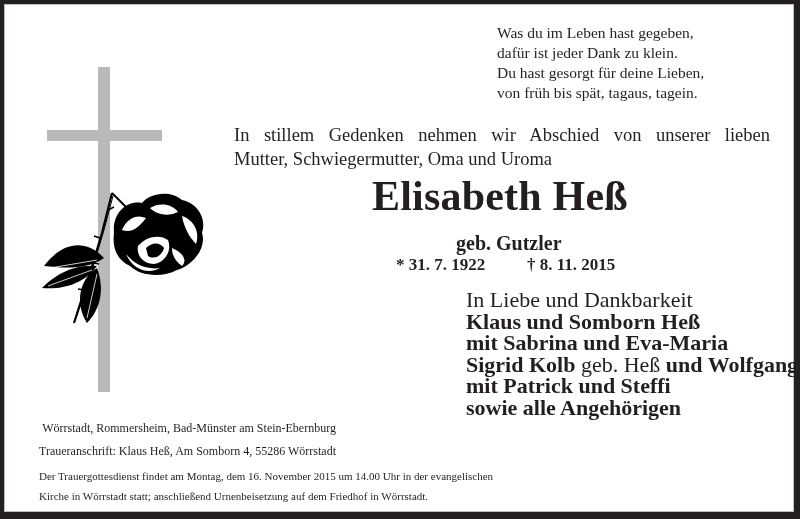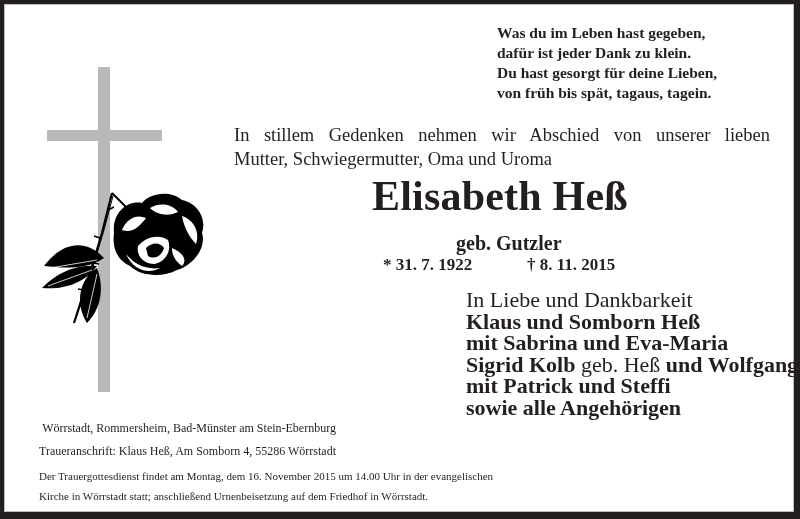--- a/index.html
+++ b/index.html
@@ -17,40 +17,40 @@
       width: 790px; height: 508px;
       background: #ffffff;
       box-shadow: inset 0 0 0 1px #bdbdbd;
     }
     .abs { position: absolute; white-space: nowrap; }
 
     .poem {
       left: 493px; top: 19px;
       font-size: 15.5px; line-height: 20px;
     }
-    .poem div { white-space: nowrap; font-weight: bold; }
+    .poem div { white-space: nowrap; }
 
     .intro {
       left: 230px; top: 119px;
       width: 536px;
       font-size: 18.5px; line-height: 24px;
     }
     .intro .l1 { text-align: justify; text-align-last: justify; }
 
     .name {
       left: 368px; top: 167px;
       font-size: 42px; font-weight: bold; line-height: 50px;
       letter-spacing: 0.2px;
     }
     .maiden {
       left: 452px; top: 229px;
       font-size: 20px; font-weight: bold; line-height: 20px;
     }
     .birth {
-      left: 379px; top: 250px;
+      left: 392px; top: 250px;
       font-size: 17px; font-weight: bold; line-height: 22px;
     }
     .death {
       left: 523px; top: 250px;
       font-size: 17px; font-weight: bold; line-height: 22px;
     }
 
     .mourners {
       left: 462px; top: 285px;
       font-size: 22px; line-height: 21.5px;

